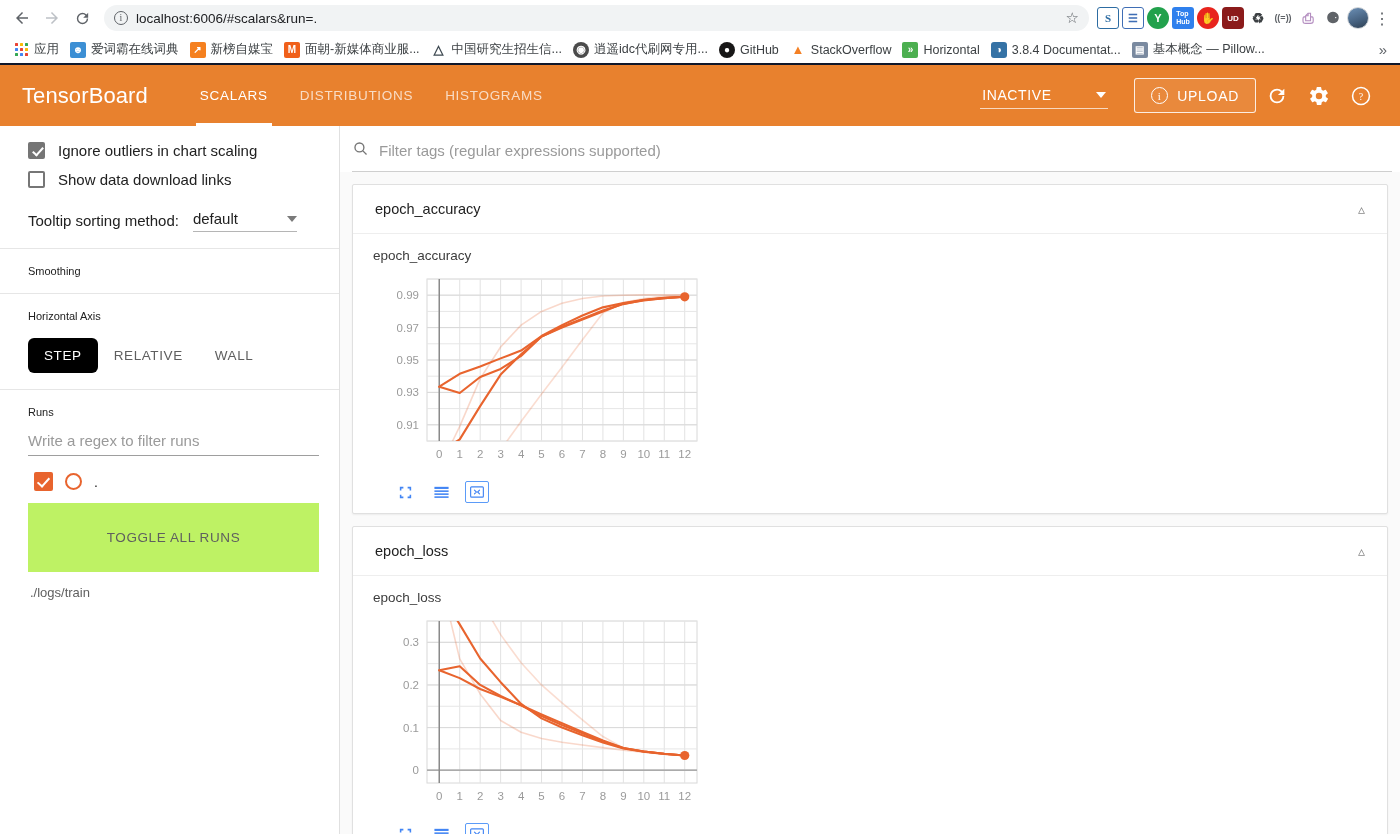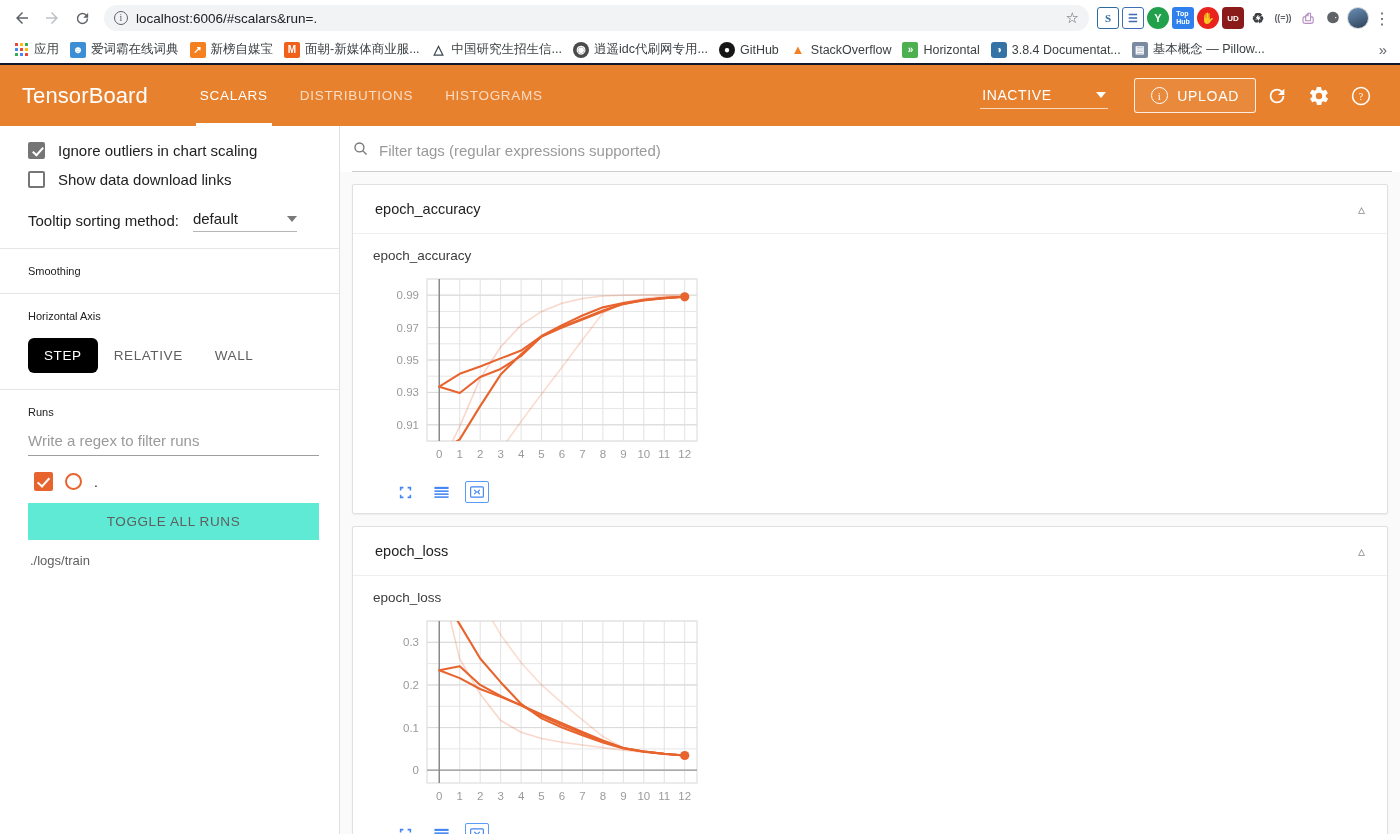--- a/index.html
+++ b/index.html
@@ -152,21 +152,21 @@
     margin-top: 14px; border-bottom:1px solid #9e9e9e; padding-bottom:6px;
     font-size: 15px; color: #9a9a9a;
   }
   .run-row { display:flex; align-items:center; gap:12px; margin-top:16px; padding-left:6px; }
   .run-chk { width:19px;height:19px;background:#e8642e;border-radius:2px;position:relative;flex:0 0 auto; }
   .run-chk::after { content:""; position:absolute; left:6px; top:3px; width:5px;height:10px;
     border:solid #fff;border-width:0 2px 2px 0;transform:rotate(42deg); }
   .run-circle { width:17px;height:17px;border:2px solid #e8642e;border-radius:50%;flex:0 0 auto; }
   .run-name { font-size:14px;color:#212121; }
   .toggle-all {
-    margin-top: 12px; background:#5eead4; text-align:center; padding:11px 0;
+    margin-top: 12px; background:#bef264; text-align:center; padding:27px 0;
     font-size:13.5px; letter-spacing:.6px; color:#5f5f5f;
   }
   .run-path { margin-top:13px; font-size:13px; color:#5f5f5f; padding-left:2px; }
 
   
   #main { flex:1 1 auto; padding: 0 0 0 0; overflow: hidden; background:#fafafa; }
   #filter-wrap { padding: 14px 8px 0 12px; background:#fff; }
   #filter-bar {
     display:flex; align-items:center; gap:10px; border-bottom:1px solid #cfcfcf;
     padding: 0 0 10px 0;

